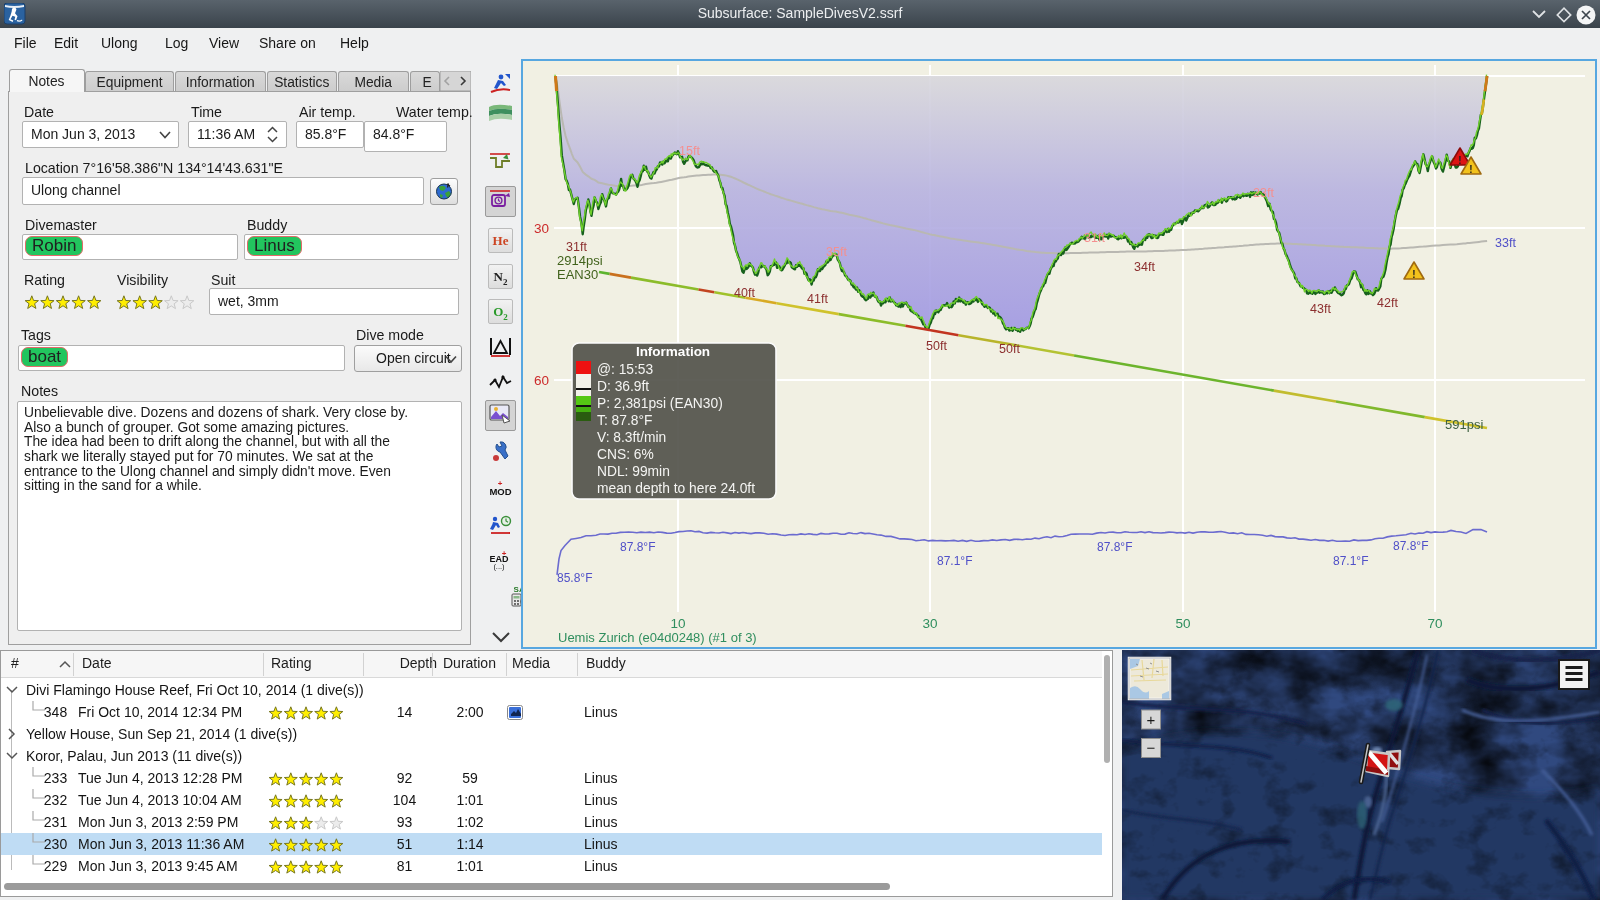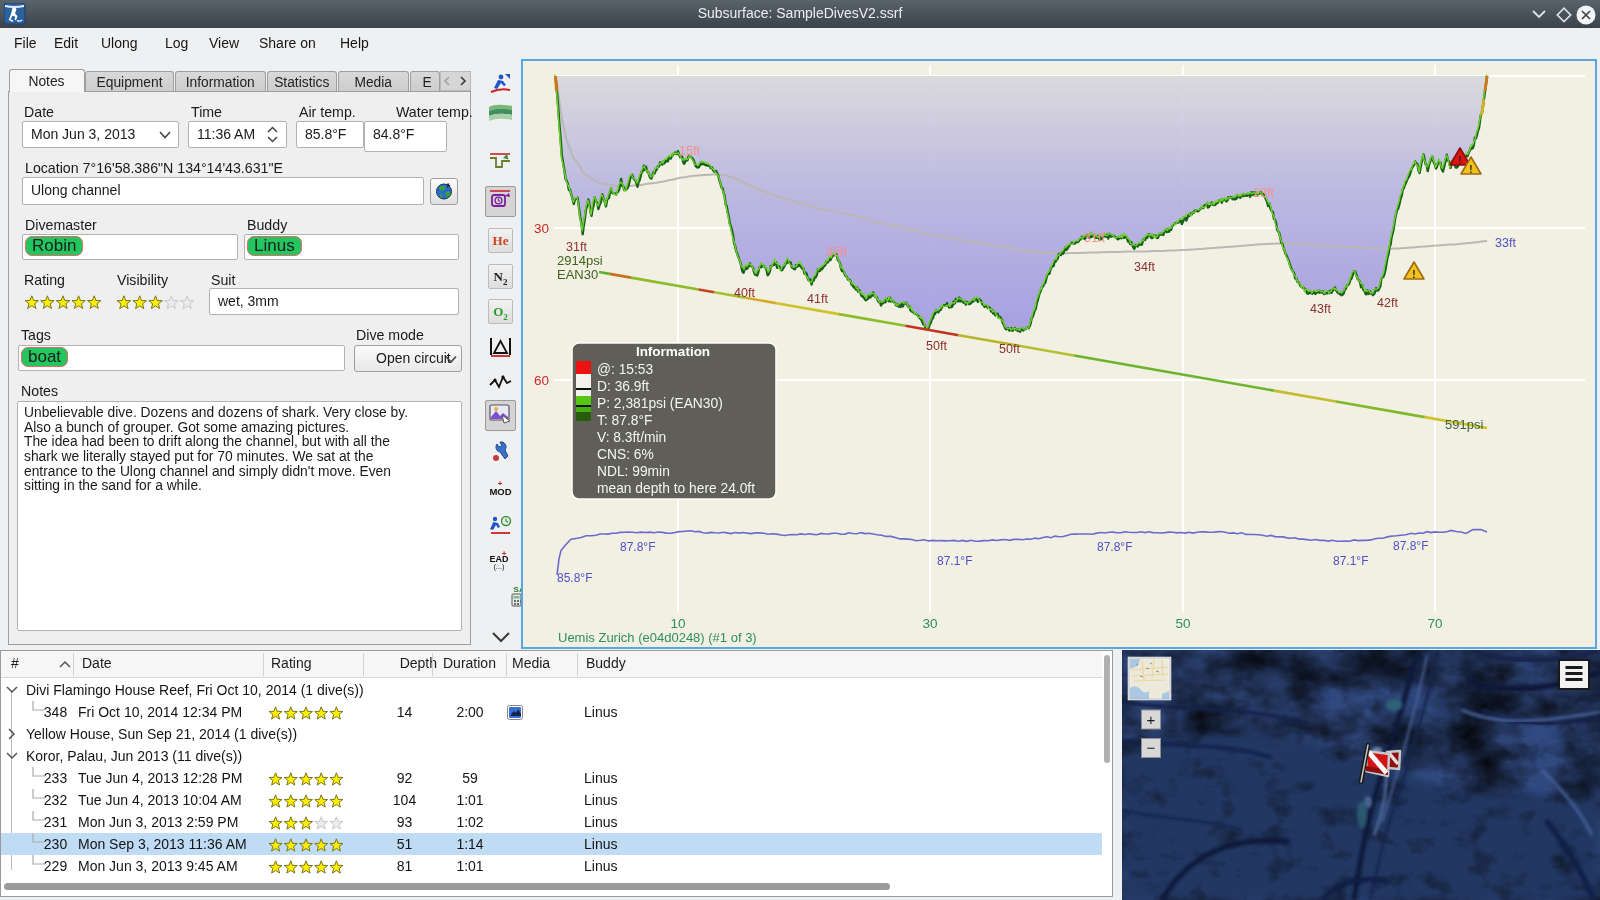--- a/index.html
+++ b/index.html
@@ -404,21 +404,21 @@
       </svg>
       <span class="num" style="left:380px;width:47px">93</span>
       <span class="num" style="left:440px;width:58px">1:02</span>
       <span class="rtxt" style="left:583px">Linus</span>
     </div>
     <div class="row" style="top:833px; background:#bfdcf4;">
       <svg class="abs" style="left:30px;top:0px" width="16" height="14">
         <path d="M2,0 L2,9 L14,9" fill="none" stroke="#aaa" stroke-width="1.2"></path>
       </svg>
       <span class="num" style="left:40px;width:29px">230</span>
-      <span class="rtxt" style="left:77px">Mon Sep 3, 2013 11:36 AM</span>
+      <span class="rtxt" style="left:77px">Mon Jun 3, 2013 11:36 AM</span>
       <svg style="position:absolute;left:267px;top:3.5px" width="76" height="17">
         <polygon points="7.60,1.80 9.28,6.29 14.07,6.50 10.32,9.48 11.60,14.10 7.60,11.46 3.60,14.10 4.88,9.48 1.13,6.50 5.92,6.29" fill="#ffee00" stroke="#777720" stroke-width="1.0" stroke-linejoin="round"></polygon>
         <polygon points="22.80,1.80 24.48,6.29 29.27,6.50 25.52,9.48 26.80,14.10 22.80,11.46 18.80,14.10 20.08,9.48 16.33,6.50 21.12,6.29" fill="#ffee00" stroke="#777720" stroke-width="1.0" stroke-linejoin="round"></polygon>
         <polygon points="38.00,1.80 39.68,6.29 44.47,6.50 40.72,9.48 42.00,14.10 38.00,11.46 34.00,14.10 35.28,9.48 31.53,6.50 36.32,6.29" fill="#ffee00" stroke="#777720" stroke-width="1.0" stroke-linejoin="round"></polygon>
         <polygon points="53.20,1.80 54.88,6.29 59.67,6.50 55.92,9.48 57.20,14.10 53.20,11.46 49.20,14.10 50.48,9.48 46.73,6.50 51.52,6.29" fill="#ffee00" stroke="#777720" stroke-width="1.0" stroke-linejoin="round"></polygon>
         <polygon points="68.40,1.80 70.08,6.29 74.87,6.50 71.12,9.48 72.40,14.10 68.40,11.46 64.40,14.10 65.68,9.48 61.93,6.50 66.72,6.29" fill="#ffee00" stroke="#777720" stroke-width="1.0" stroke-linejoin="round"></polygon>
       </svg>
       <span class="num" style="left:380px;width:47px">51</span>
       <span class="num" style="left:440px;width:58px">1:14</span>
       <span class="rtxt" style="left:583px">Linus</span>

